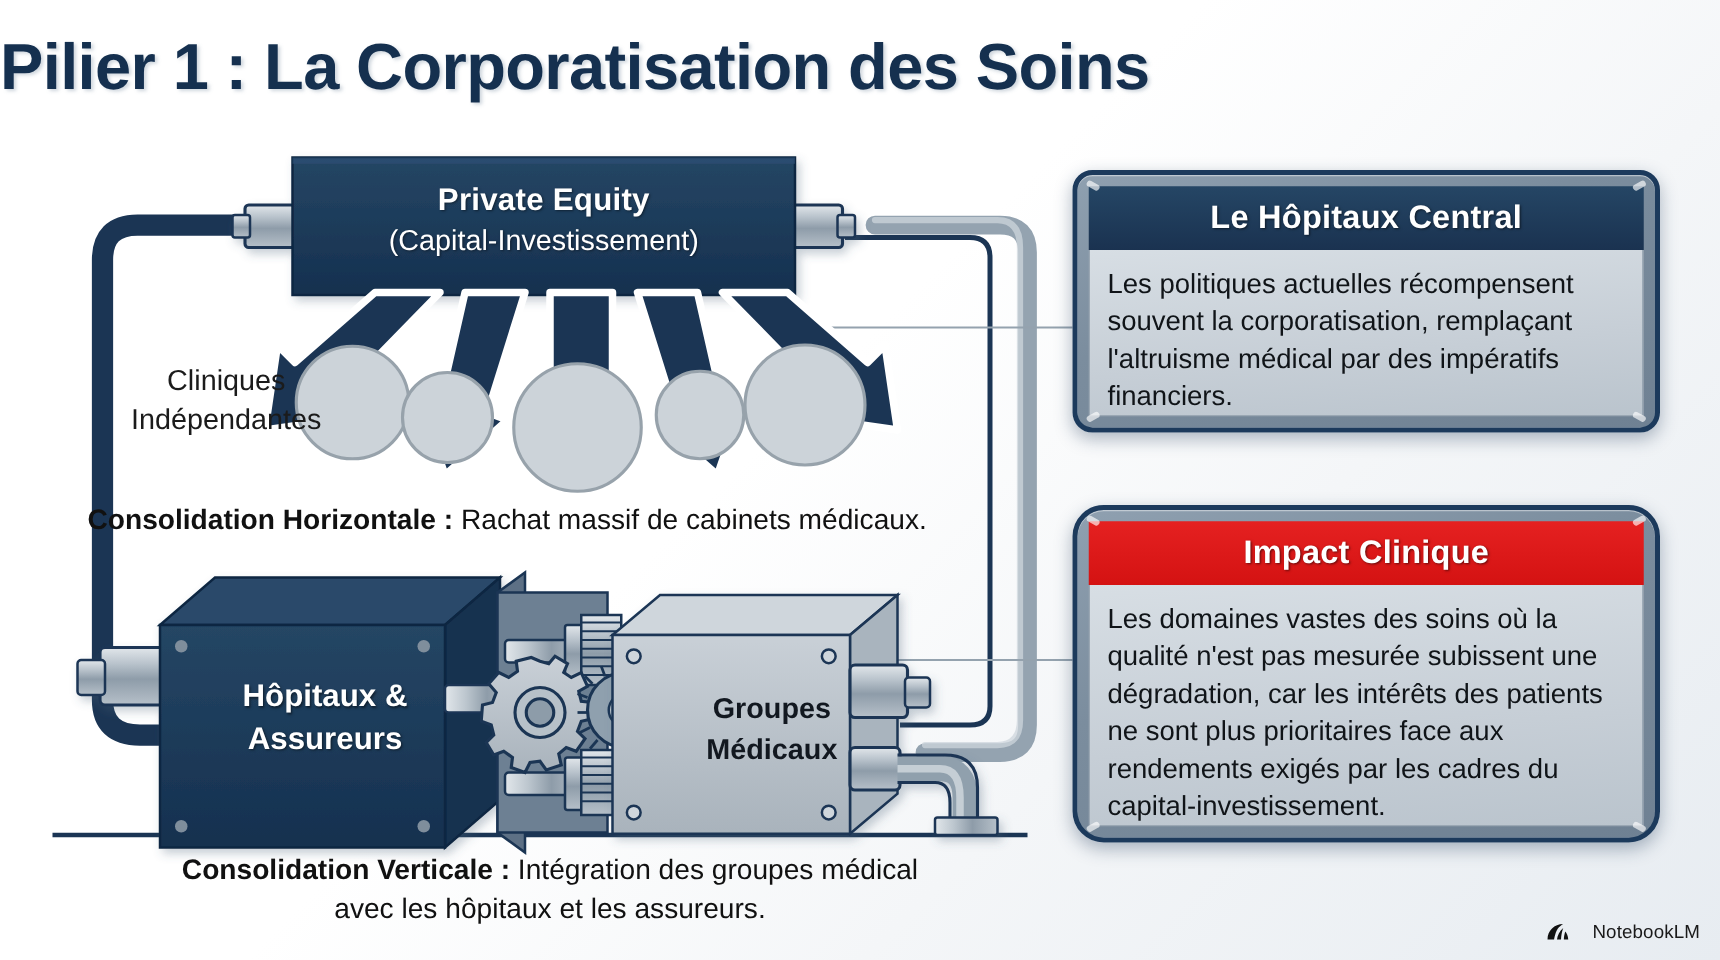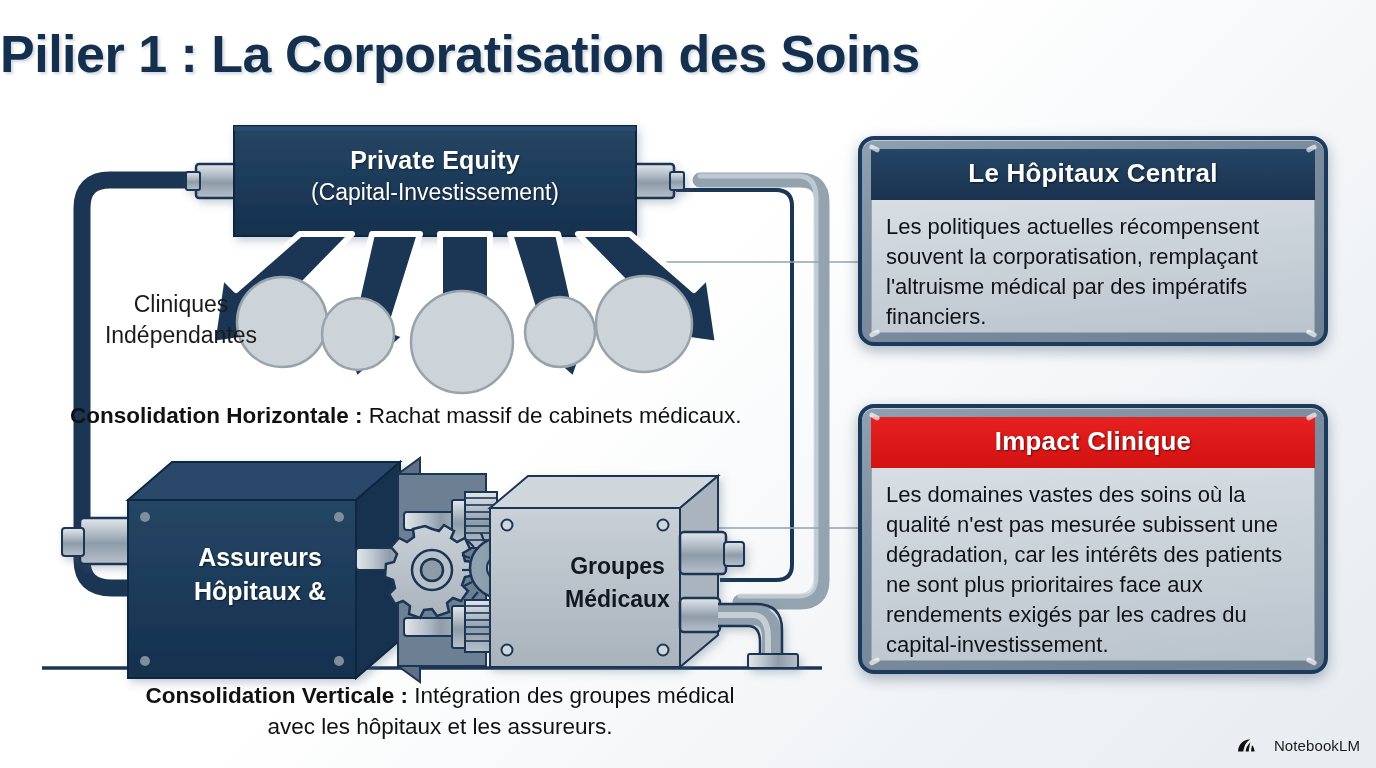--- a/index.html
+++ b/index.html
@@ -106,21 +106,21 @@
   .panel-body {
     background: linear-gradient(175deg, #d7dee4 0%, #c6ced6 60%, #bac4cd 100%);
     border: 1px solid #9aa7b3;
     border-top: none;
     padding: 12px 14px 0;
     font-size: 22px;
     line-height: 30px;
     color: #101418;
   }
   #panel-problem { left: 858px; top: 136px; width: 470px; }
-  #panel-impact  { left: 858px; top: 404px; width: 470px; }
+  #panel-impact  { left: 858px; top: 404px; width: 470px; border-radius: 25px; }
 
   .panel-corner {
     position: absolute; width: 11px; height: 5px;
     background: rgba(255,255,255,0.65);
     border-radius: 3px;
   }
   .pc-tl { top: 6px; left: 7px; transform: rotate(28deg); }
   .pc-tr { top: 6px; right: 7px; transform: rotate(-28deg); }
   .pc-bl { bottom: 6px; left: 7px; transform: rotate(-28deg); }
   .pc-br { bottom: 6px; right: 7px; transform: rotate(28deg); }
@@ -348,22 +348,22 @@
 <div class="ov" id="clinics-label">
   <div>Cliniques</div>
   <div>Indépendantes</div>
 </div>
 
 <div class="ov" id="horizontal-caption">
   <b>Consolidation Horizontale :</b><span> Rachat massif de cabinets médicaux.</span>
 </div>
 
 <div class="ov" id="hospitals-label">
+  <div>Hôpitaux &amp;</div>
   <div>Assureurs</div>
-  <div>Hôpitaux &amp;</div>
 </div>
 
 <div class="ov" id="medgroups-label">
   <div>Groupes</div>
   <div>Médicaux</div>
 </div>
 
 <div class="ov" id="vertical-caption">
   <div><b>Consolidation Verticale :</b><span> Intégration des groupes médical</span></div>
   <div>avec les hôpitaux et les assureurs.</div>

